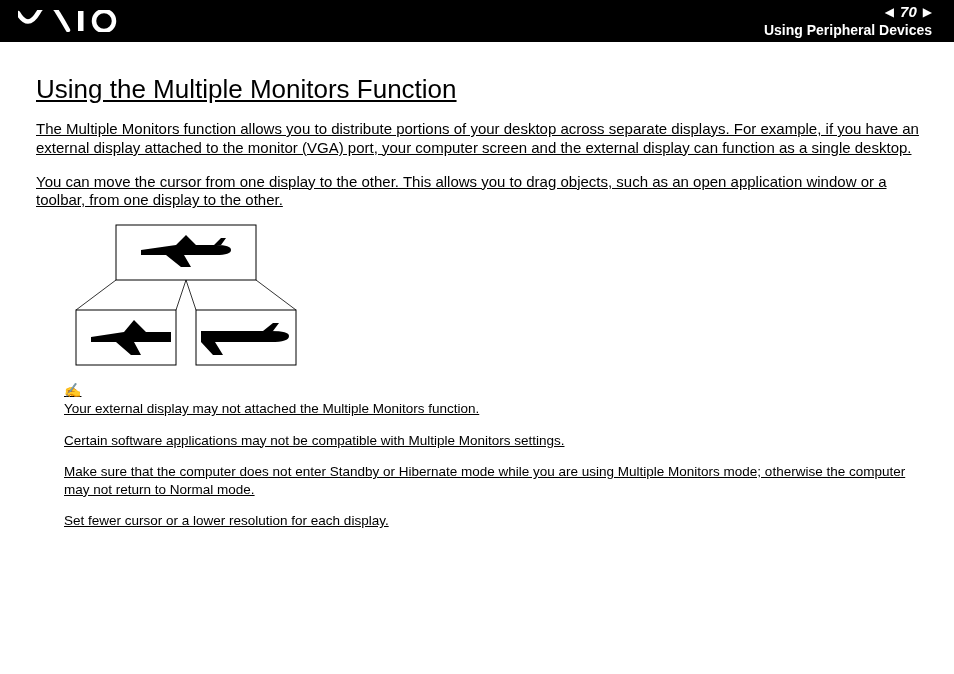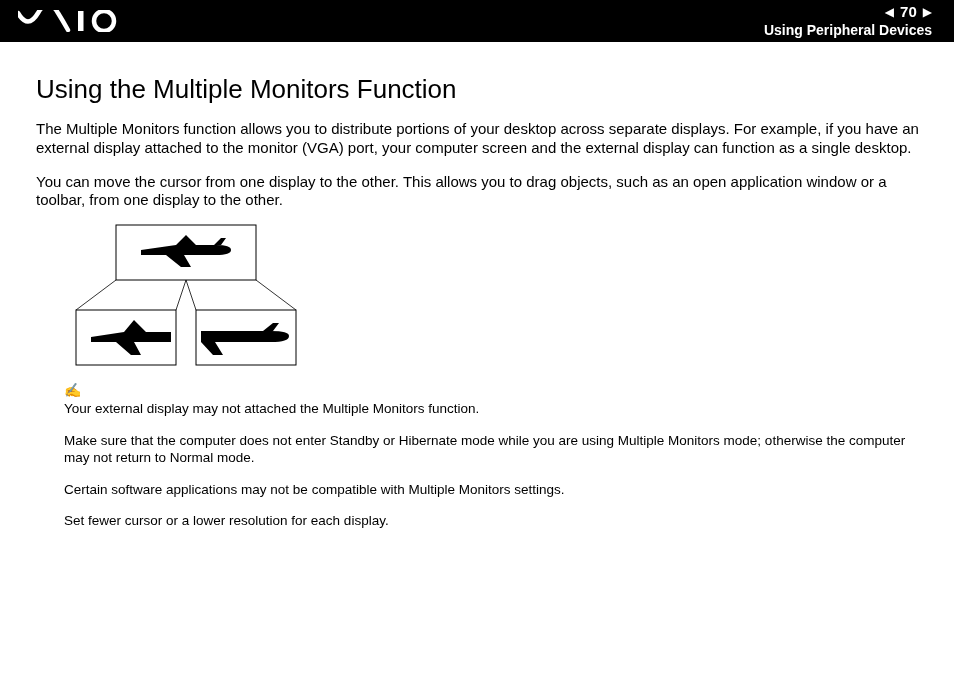--- a/index.html
+++ b/index.html
@@ -34,31 +34,33 @@
   .nav-top {
     display: flex;
     align-items: center;
     gap: 4px;
   }
   .nav-arrow {
     font-size: 12px;
     cursor: pointer;
   }
   .page-number {
+    font-style: italic;
     font-weight: bold;
     font-size: 15px;
     padding: 0 2px;
   }
   .section-title {
     font-weight: bold;
     font-size: 14px;
     margin-top: 2px;
   }
   .content {
     padding: 32px 24px 0 36px;
+    text-decoration: underline;
   }
   .heading {
     font-size: 26px;
     font-weight: normal;
     margin: 0 0 12px 0;
   }
   .body-text {
     font-size: 15px;
     line-height: 1.25;
     margin: 15px 0 10px 0;
@@ -132,16 +134,16 @@
       <g transform="translate(135,100)">
         <path d="M0 22 L70 22 Q88 22 88 16 Q88 11 70 11 L0 11 Z
                  M0 22 L12 35 L22 35 L14 22 Z
                  M62 11 L72 3 L78 3 L72 11 Z" fill="#000"></path>
       </g>
     </svg>
   </div>
 
   <span class="note-icon">✍</span>
   <p class="note-text">Your external display may not attached the Multiple Monitors function.</p>
+  <p class="note-text">Certain software applications may not be compatible with Multiple Monitors settings.</p>
   <p class="note-text">Make sure that the computer does not enter Standby or Hibernate mode while you are using Multiple Monitors mode; otherwise the computer may not return to Normal mode.</p>
-  <p class="note-text">Certain software applications may not be compatible with Multiple Monitors settings.</p>
   <p class="note-text">Set fewer cursor or a lower resolution for each display.</p>
 </div>
 
 </body></html>

